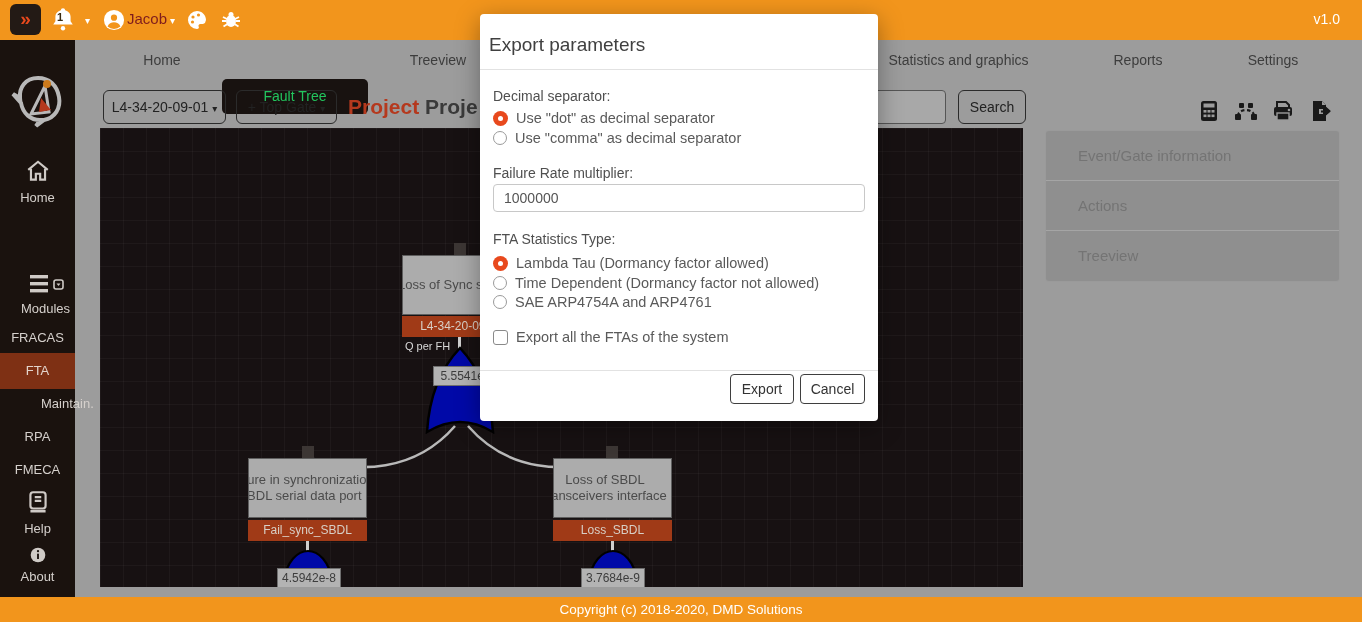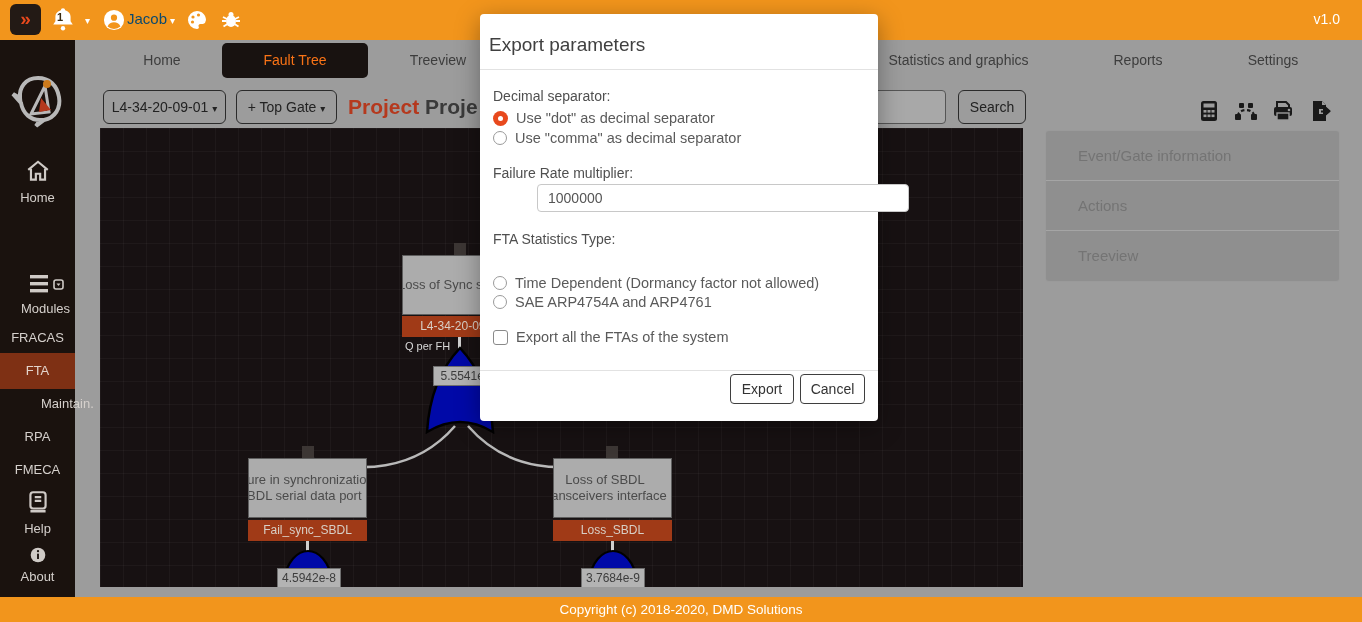--- a/index.html
+++ b/index.html
@@ -4,33 +4,33 @@
 <style>
   * { margin:0; padding:0; box-sizing:border-box; }
   html,body { width:1362px; height:622px; font-family:"Liberation Sans", sans-serif; }
   #app { position:relative; width:1362px; height:622px; background:#9C9C9C; overflow:hidden; }
 
   
   .topbar { position:absolute; left:0; top:0; width:1362px; height:40px; background:#F2951C; z-index:30; }
   .collapse-btn { position:absolute; left:10px; top:4px; width:31px; height:31px; background:#231A15; border-radius:6px; color:#E8491D; font-size:19px; font-weight:bold; text-align:center; line-height:29px; cursor:pointer; }
   .top-icon { position:absolute; top:7px; color:#fff; }
   .caret { color:#fff; font-size:10px; position:absolute; top:15px; }
-  .username { position:absolute; left:127px; top:10px; color:#0c4a6e; font-size:15px; font-weight:500; }
+  .username { position:absolute; left:127px; top:10px; color:#7f1d1d; font-size:15px; font-weight:500; }
   .version { position:absolute; right:22px; top:11px; color:#fff; font-size:14px; }
   .bell-badge { position:absolute; left:57px; top:11px; color:#3a2a10; font-size:11px; font-weight:bold; }
 
   
   .sidebar { position:absolute; left:0; top:40px; width:75px; height:557px; background:#1A120E; z-index:10; }
   .side-item { position:absolute; width:75px; text-align:center; color:#D5D0CC; font-size:13px; cursor:pointer; }
   .side-icon { display:block; margin:0 auto 3px auto; color:#CFCAC6; }
   .side-item.active-block { height:36px; background:#7E3014; line-height:36px; color:#E3D4CB; }
 
   
   .tab { position:absolute; top:43px; height:35px; line-height:35px; text-align:center; color:#3D3D3D; font-size:14px; cursor:pointer; }
-  .tab.active { background:#181210; color:#f97316; border-radius:5px; }
+  .tab.active { background:#181210; color:#22c55e; border-radius:5px;margin-top:36px; }
 
   
   .tool-btn { position:absolute; top:90px; height:34px; border:1px solid #2B2B2B; border-radius:6px; background:transparent; color:#222; font-size:14px; text-align:center; line-height:32px; cursor:pointer; font-family:"Liberation Sans",sans-serif; }
   .project-title { position:absolute; left:348px; top:95px; font-size:21px; }
   .project-title b { color:#B5391E; font-weight:bold; }
   .project-title span.pname { color:#3A3A3A; font-weight:bold; }
   .search-input { position:absolute; left:795px; top:90px; width:151px; height:34px; background:#A8A8A8; border:1px solid #555; border-radius:4px; padding-left:9px; font-size:14px; color:#333; }
   .hdr-icon { position:absolute; top:99px; color:#191919; cursor:pointer; }
 
   
@@ -59,21 +59,21 @@
   .modal { position:absolute; left:480px; top:14px; width:398px; height:407px; background:#fff; border-radius:4px; box-shadow:0 6px 24px rgba(0,0,0,0.35); z-index:40; }
   .modal-header { height:56px; border-bottom:1px solid #E2E2E2; padding:20px 13px 0 9px; }
   .modal-title { font-size:19px; color:#404040; font-weight:500; }
   .modal-label { position:absolute; left:13px; font-size:14px; color:#4F4F4F; }
   .opt-row { position:absolute; left:13px; display:flex; align-items:center; cursor:pointer; }
   .radio { width:14px; height:14px; border-radius:50%; border:1.5px solid #9A9A9A; margin-right:8px; flex:none; background:#fff; }
   .radio.sel { border:none; background:#E8491D; position:relative; width:15px; height:15px; }
   .radio.sel::after { content:""; position:absolute; left:5px; top:5px; width:5px; height:5px; border-radius:50%; background:#fff; }
   .opt-label { font-size:14.5px; color:#5A5A5A; }
   .chk { width:15px; height:15px; border:1.5px solid #8A8A8A; border-radius:3px; margin-right:8px; flex:none; background:#fff; }
-  .rate-input { position:absolute; left:13px; top:170px; width:372px; height:28px; border:1px solid #C8C8C8; border-radius:4px; padding-left:10px; font-size:14px; color:#555; font-family:"Liberation Sans",sans-serif;margin-left:44px; }
+  .rate-input { position:absolute; left:13px; top:170px; width:372px; height:28px; border:1px solid #C8C8C8; border-radius:4px; padding-left:10px; font-size:14px; color:#555; font-family:"Liberation Sans",sans-serif; }
   .modal-footer-line { position:absolute; left:0; top:356px; width:398px; border-top:1px solid #E2E2E2; }
   .modal-btn { position:absolute; top:360px; height:30px; background:#fff; border:1.5px solid #3F3F3F; border-radius:4px; font-size:14px; color:#333; cursor:pointer; font-family:"Liberation Sans",sans-serif; }
 </style>
 </head>
 <body>
 
 <div id="app">
 
   <div class="topbar">
     <div class="collapse-btn">»</div>
@@ -309,20 +309,24 @@
     </div>
     <div class="opt-row" style="top:116px;">
       <span class="radio"></span>
       <span class="opt-label">Use "comma" as decimal separator</span>
     </div>
 
     <div class="modal-label" style="top:151px;">Failure Rate multiplier:</div>
     <input class="rate-input" value="1000000" style="">
 
     <div class="modal-label" style="top:217px;">FTA Statistics Type:</div>
+    <div class="opt-row" style="top:241px;">
+      <span class="radio sel"></span>
+      <span class="opt-label">Lambda Tau (Dormancy factor allowed)</span>
+    </div>
     <div class="opt-row" style="top:261px;">
       <span class="radio"></span>
       <span class="opt-label">Time Dependent (Dormancy factor not allowed)</span>
     </div>
     <div class="opt-row" style="top:280px;">
       <span class="radio"></span>
       <span class="opt-label">SAE ARP4754A and ARP4761</span>
     </div>
 
     <div class="opt-row" style="top:315px;">

